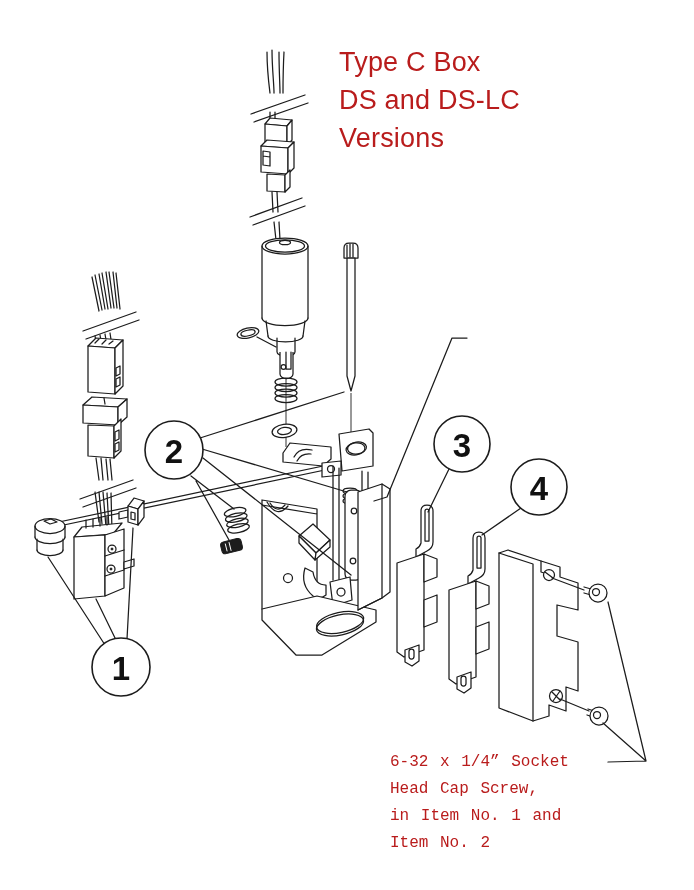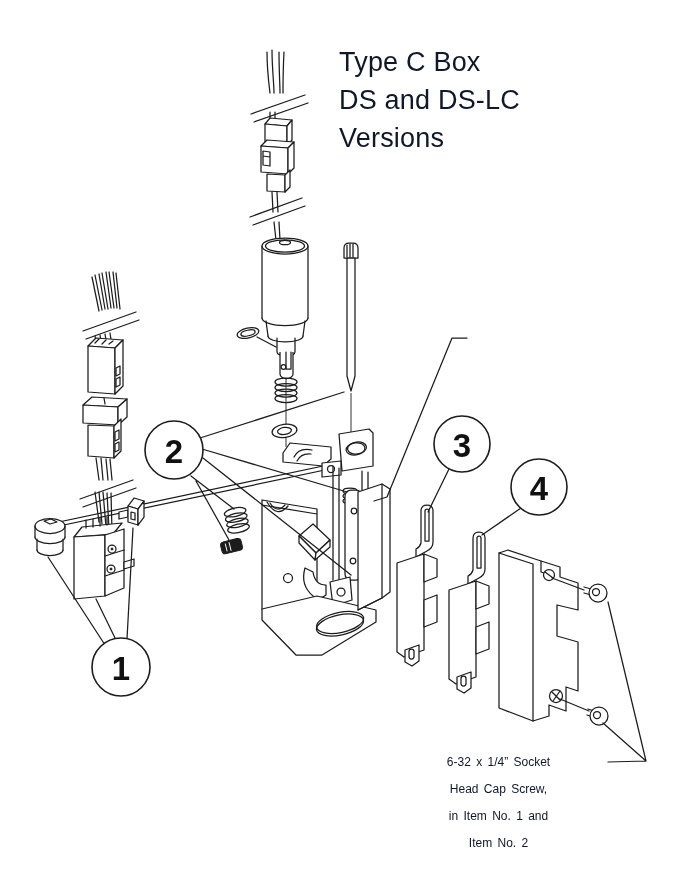--- a/index.html
+++ b/index.html
@@ -1,22 +1,22 @@
 <!DOCTYPE html>
 <html><head>
 <meta charset="utf-8">
 <style>
   html,body{margin:0;padding:0;background:#e8e8e8;}
   #page{position:relative;width:694px;height:890px;background:#ffffff;overflow:hidden;
         font-family:"Liberation Sans","DejaVu Sans",sans-serif;color:#111;}
   #art{position:absolute;left:0;top:0;}
-  .txt{position:absolute;white-space:pre-line;color:#0f172a;}
+  .txt{position:absolute;white-space:pre-line;color:#b91c1c;}
   #title{left:339px;top:43px;font-size:27px;line-height:38px;letter-spacing:.2px;}
   #strike-note{left:469px;top:329px;font-size:14.5px;line-height:19px;width:185px;}
-  #screw-note{left:390px;top:749px;width:217px;text-align:center;font-size:12px;line-height:27px;word-spacing:2px;}
+  #screw-note{left:390px;top:749px;width:217px;text-align:left;font-size:16px;line-height:27px;word-spacing:2px;font-family:Liberation Mono, monospace;}
   svg .ln{stroke:#1c1c1c;stroke-width:1.25;fill:none;stroke-linecap:round;stroke-linejoin:round;}
   svg .fw{stroke:#1c1c1c;stroke-width:1.25;fill:#ffffff;stroke-linejoin:round;}
   svg .thin{stroke:#1c1c1c;stroke-width:.9;fill:none;}
   svg .dark{fill:#1c1c1c;stroke:#1c1c1c;stroke-width:1;}
   svg .wht{stroke:#ffffff;stroke-width:.9;fill:none;}
   svg .callout{stroke:#1c1c1c;stroke-width:1.6;fill:#ffffff;}
   svg text.num{font-family:"Liberation Sans",sans-serif;font-size:33px;font-weight:bold;fill:#111;
                text-anchor:middle;dominant-baseline:central;}
 </style>
 </head>

